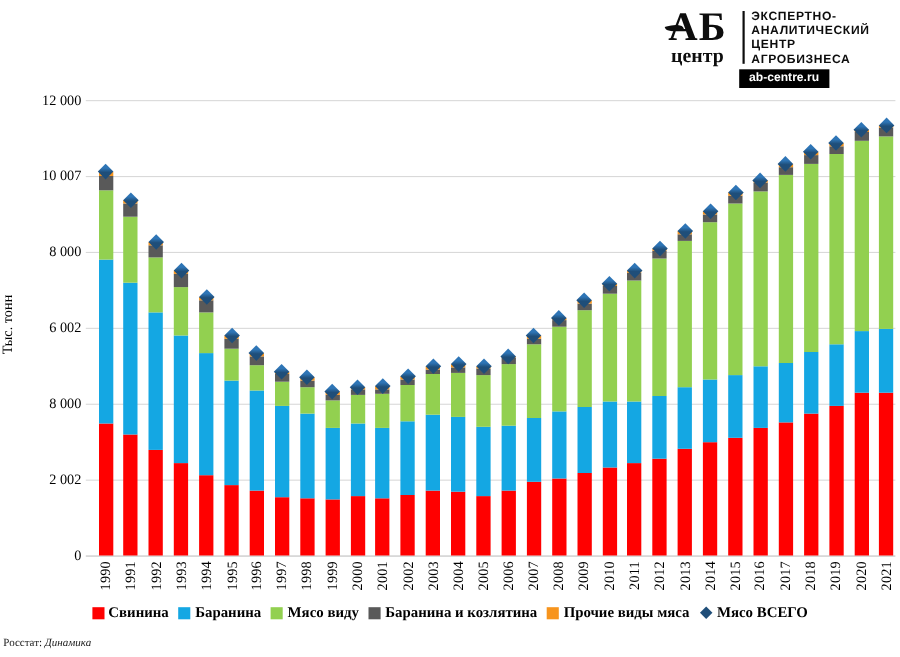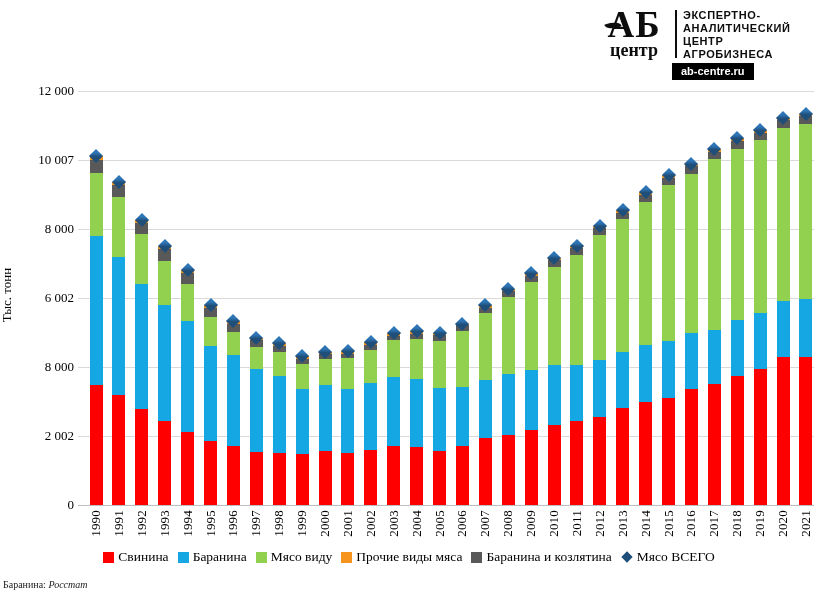--- a/index.html
+++ b/index.html
@@ -33,21 +33,21 @@
   .gridline{position:absolute;left:0;width:100%;height:1px;background:#d9d9d9;}
   .x-axis-line{position:absolute;left:0;bottom:-1px;width:100%;height:1px;background:#bfbfbf;}
   .ytick{position:absolute;width:60px;text-align:right;font-size:13px;color:#000;}
   .bar-seg{position:absolute;}
   .diamond{position:absolute;width:10px;height:10px;transform:rotate(45deg);}
   .xlab{position:absolute;writing-mode:vertical-rl;transform:rotate(180deg);
         font-size:13px;color:#000;line-height:14px;letter-spacing:.2px;}
 
   
   .legend{position:absolute;left:0;top:549px;width:818px;display:flex;justify-content:center;
-          align-items:center;gap:9px;font-size:13.5px;font-weight:normal;color:#000;}
+          align-items:center;gap:9px;font-size:13.5px;font-weight:bold;color:#000;}
   .legend-item{display:flex;align-items:center;gap:4px;white-space:nowrap;}
   .swatch{width:11px;height:11px;display:inline-block;flex:none;}
   .swatch.diamond-swatch{width:8px;height:8px;transform:rotate(45deg);margin:0 2px;}
 
   .source{position:absolute;left:3px;top:579px;font-size:10px;color:#1a1a1a;}
   .source .src-val{font-style:italic;}
 </style>
 </head>
 <body>
 
@@ -326,30 +326,30 @@
       </div>
       <div class="legend-item">
         <span class="swatch" style="background: rgb(20, 167, 227);"></span>
         <span>Баранина</span>
       </div>
       <div class="legend-item">
         <span class="swatch" style="background: rgb(146, 208, 80);"></span>
         <span>Мясо виду</span>
       </div>
       <div class="legend-item">
+        <span class="swatch" style="background: rgb(89, 89, 89);"></span>
+        <span>Баранина и козлятина</span>
+      </div>
+      <div class="legend-item">
         <span class="swatch" style="background: rgb(247, 148, 29);"></span>
         <span>Прочие виды мяса</span>
       </div>
       <div class="legend-item">
-        <span class="swatch" style="background: rgb(89, 89, 89);"></span>
-        <span>Баранина и козлятина</span>
-      </div>
-      <div class="legend-item">
         <span class="swatch diamond-swatch" style="background: rgb(31, 78, 121);"></span>
         <span>Мясо ВСЕГО</span>
       </div>
     </div>
 
   <div class="source">
-    <span>Баранина:</span>
-    <span class="src-val"> Росстат</span>
+    <span>Росстат:</span>
+    <span class="src-val"> Динамика</span>
   </div>
 </div>
 
 </body></html>

